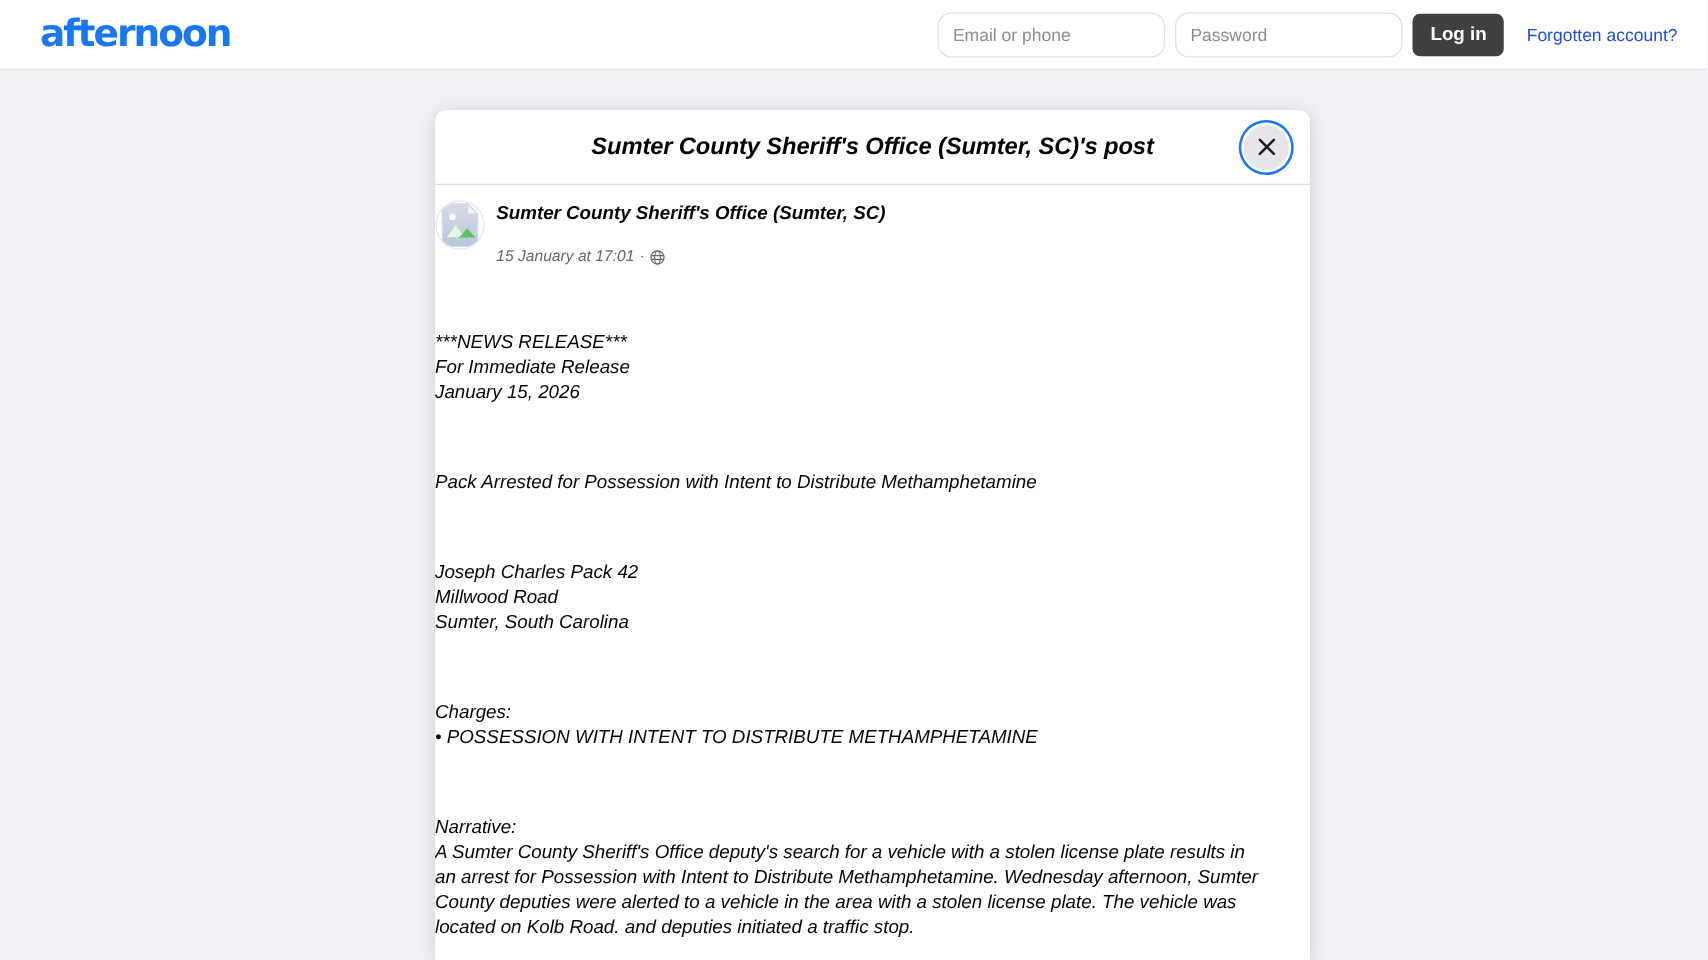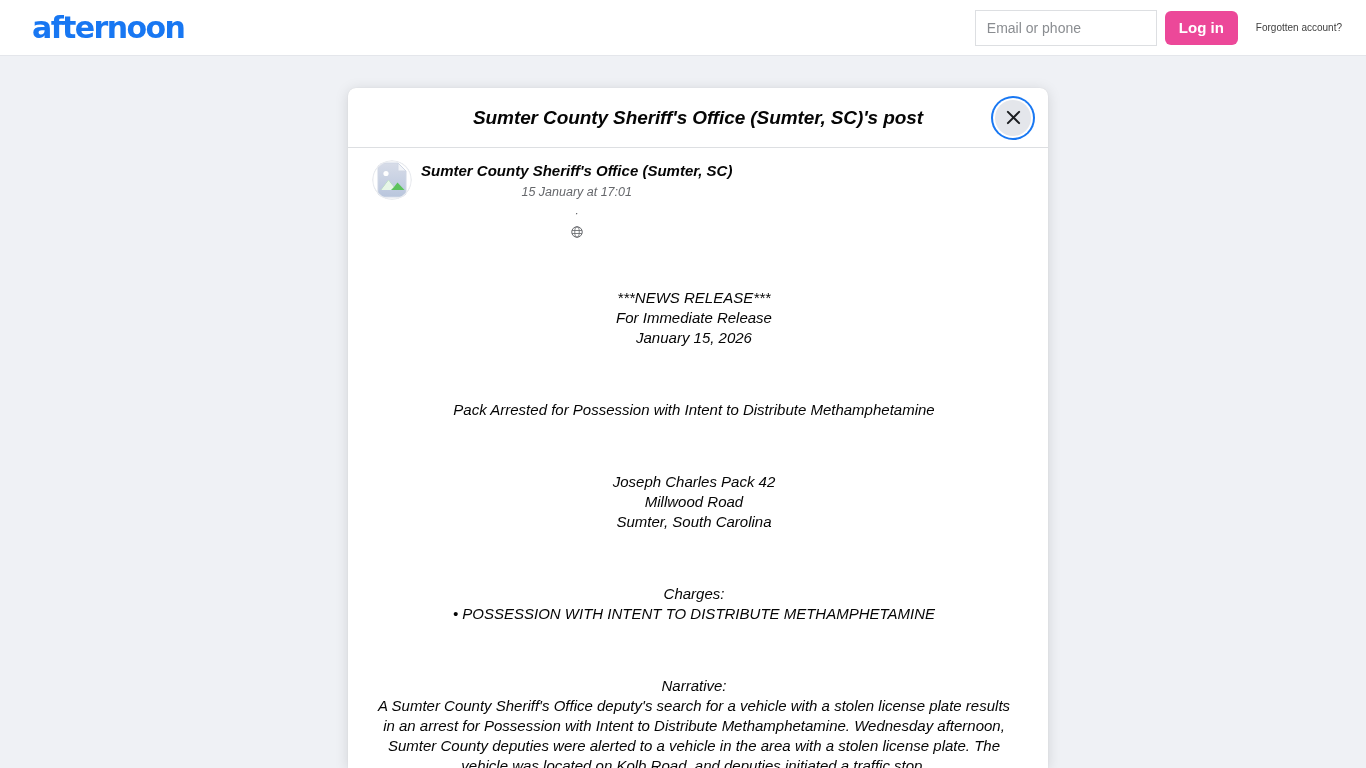--- a/index.html
+++ b/index.html
@@ -38,47 +38,47 @@
   .login-form {
     margin-left: auto;
     display: flex;
     align-items: center;
     gap: 8px;
   }
   .login-input {
     width: 182px;
     height: 36px;
     border: 1px solid #dddfe2;
-    border-radius: 0;
+    border-radius: 11px;
     padding: 0 11px;
     font-size: 14px;
     font-family: "Liberation Sans", sans-serif;
     color: #1c1e21;
     background: #ffffff;
     outline: none;
   }
   .login-input::placeholder { color: #8a8d91; opacity: 1; }
   .login-btn {
     height: 34px;
     min-width: 68px;
     padding: 0 14px;
-    background: #ec4899;
+    background: #404040;
     color: #ffffff;
     border: none;
     border-radius: 6px;
     font-size: 15px;
     font-weight: 700;
     font-family: "Liberation Sans", sans-serif;
     cursor: pointer;
     line-height: 34px;
   }
   .forgot-link {
     margin-left: 10px;
-    color: #404040;
-    font-size: 10px;
+    color: #1d4ed8;
+    font-size: 14px;
     text-decoration: none;
     cursor: pointer;
     white-space: nowrap;
   }
 
   
   .page-body {
     position: relative;
     width: 1366px;
     height: 712px;
@@ -129,21 +129,21 @@
     cursor: pointer;
     box-shadow: 0 0 0 2px #ffffff, 0 0 0 4px #1877f2;
     padding: 0;
   }
   .close-btn svg { display: block; }
 
   
   .post-scroll {
     flex: 1 1 auto;
     overflow: hidden;
-    padding: 12px 16px 0 24px;
+    padding: 12px 16px 0 0;
   }
   .post-head {
     display: flex;
     align-items: flex-start;
     gap: 9px;
     margin-bottom: 10px;
   }
   .avatar {
     width: 40px;
     height: 40px;
@@ -161,45 +161,45 @@
     color: #050505;
     line-height: 20px;
   }
   .post-meta {
     display: flex;
     align-items: center;
     gap: 4px;
     font-size: 12.5px;
     color: #65676b;
     line-height: 17px;
-    margin-top: 3px;
-    flex-direction: column;
+    margin-top: 16px;
   }
   .meta-dot { color: #65676b; font-size: 12.5px; }
   .globe-icon { display: inline-block; line-height: 0; }
 
   .post-body {
     font-size: 15px;
     line-height: 20px;
     color: #050505;
     white-space: pre-wrap;
     word-wrap: break-word;
   }
-  .post-para { margin: 0 16px 12px 0; text-align: center; }
+  .post-para { margin: 0 16px 12px 0; }
   .post-para:last-child { margin-bottom: 0; }
 </style>
 </head>
 <body>
 
 <div class="topbar">
 
   <div class="fb-logo">afternoon</div>
 
   <div class="login-form">
     <input class="login-input" type="text" placeholder="Email or phone" style="">
+    <input class="login-input" type="password" placeholder="Password" style="">
     <button class="login-btn">Log in</button>
     <a class="forgot-link" href="#">Forgotten account?</a>
   </div>
 </div>
 
 <div class="page-body">
 
   <div class="modal">
 
     <div class="modal-header">

